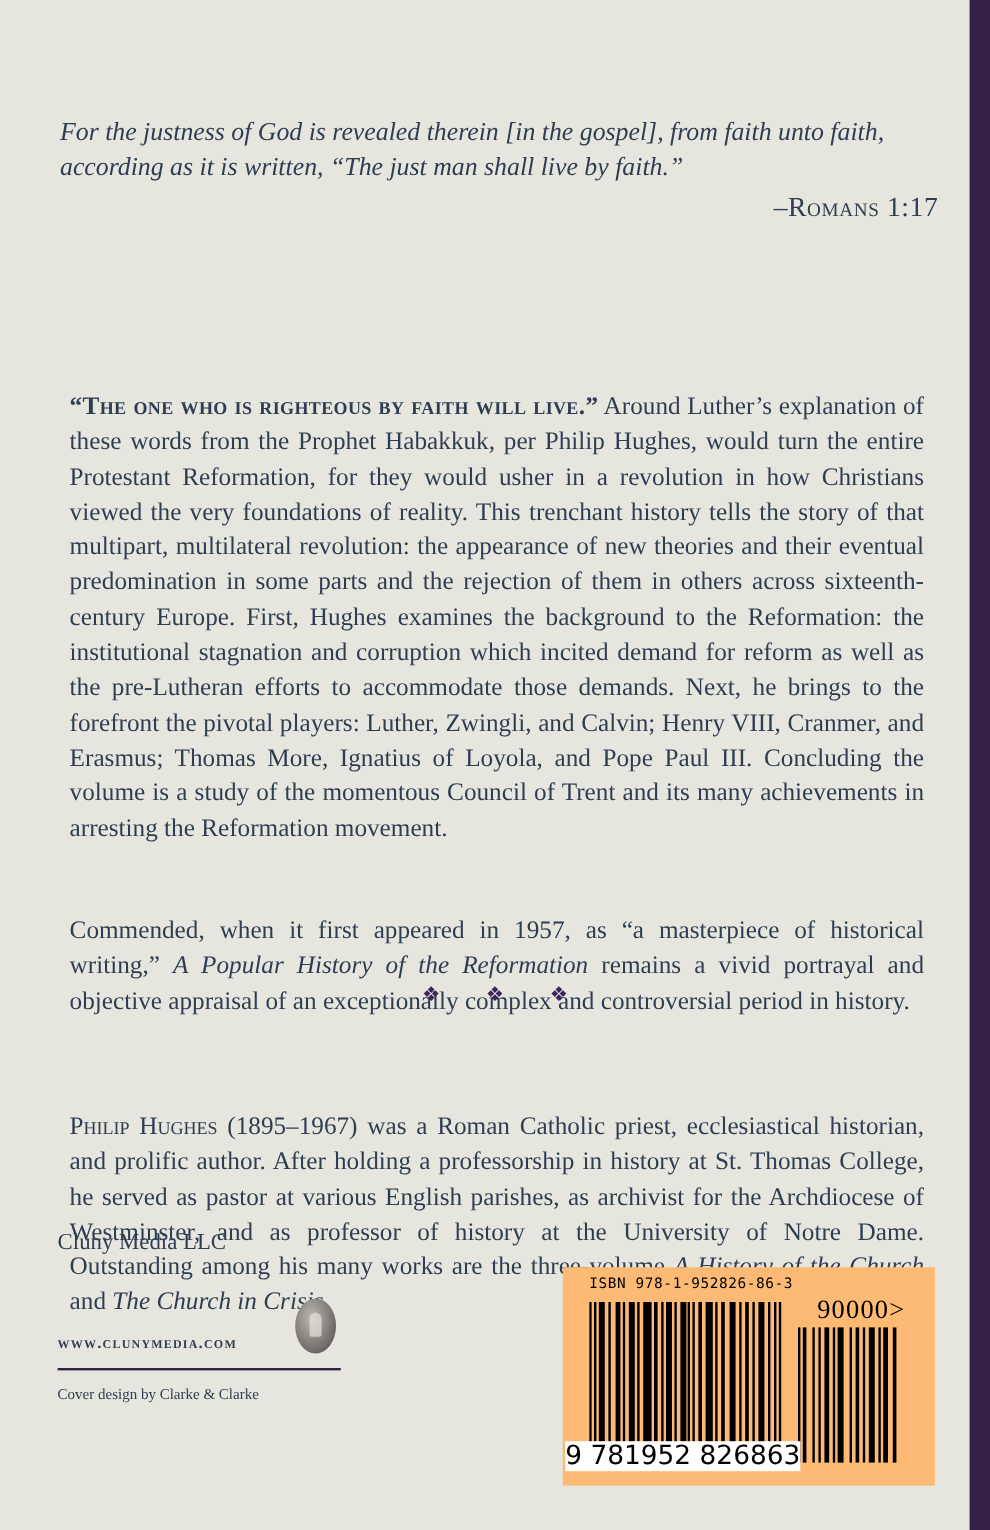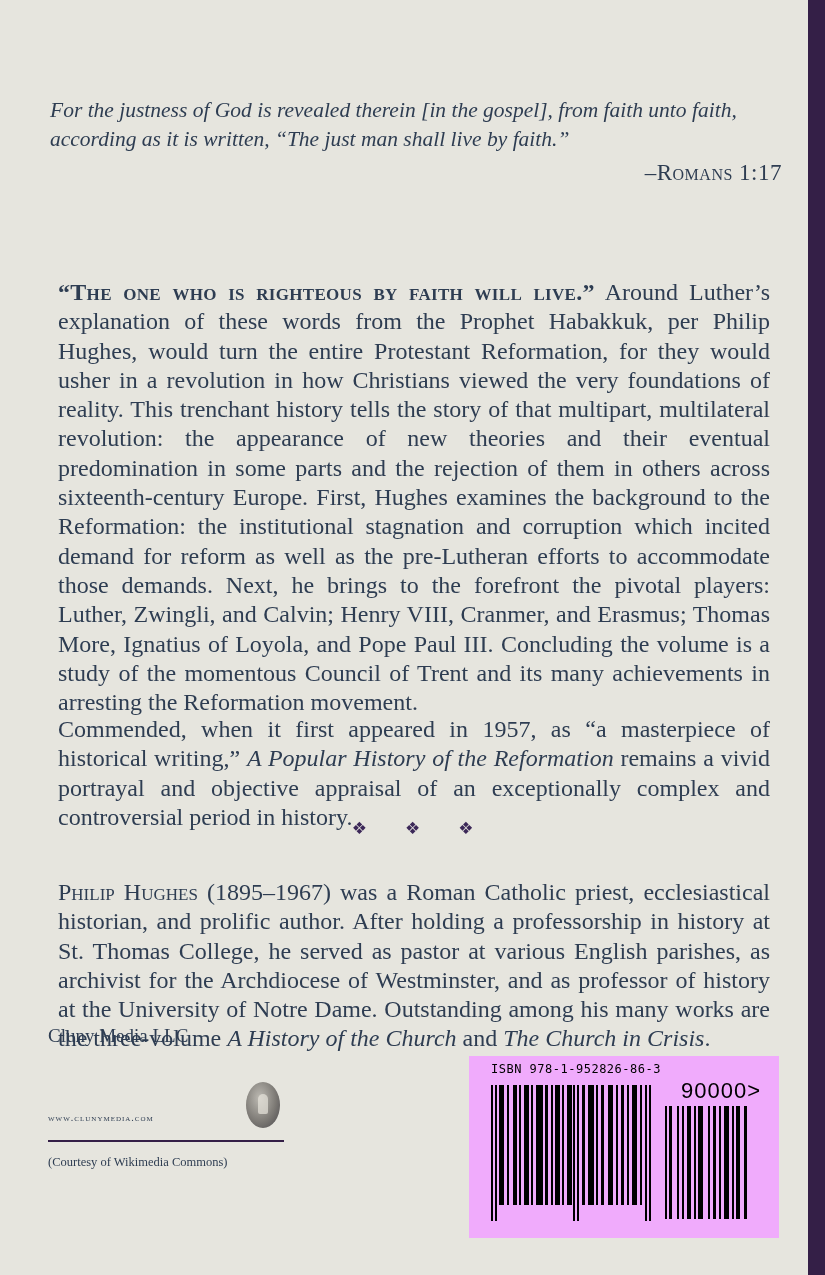--- a/index.html
+++ b/index.html
@@ -2,39 +2,39 @@
 <html><head>
 <meta charset="utf-8">
 <style>
   html, body { margin:0; padding:0; }
   body { width:825px; height:1275px; background:#e6e5de; position:relative; overflow:hidden;
          font-family:"Liberation Serif","DejaVu Serif",serif; color:#2e3d52; }
   .spine { position:absolute; left:808px; top:0; width:17px; height:1275px; background:#341f47; }
   .epigraph { position:absolute; left:50px; top:96px; width:732px; font-style:italic;
               font-size:21.5px; line-height:29px; }
   .citation { position:absolute; right:43px; top:160px; font-size:23px; font-variant:small-caps; letter-spacing:0.5px; }
-  .body { position:absolute; left:58px; width:712px; font-size:24px; line-height:29.3px; text-align:justify; }
+  .body { position:absolute; left:58px; width:712px; font-size:21px; line-height:29.3px; text-align:justify;margin-top:46px; }
   .p1 { top:278px; }
   .p2 { top:715px; }
   .p3 { top:878px; }
   .sc { font-variant:small-caps; font-weight:bold; letter-spacing:0.3px; }
   .sc2 { font-variant:small-caps; font-weight:normal; }
   .ornaments { position:absolute; top:818px; left:0; width:825px; text-align:center; color:#3c2858; font-size:17px; }
   .ornaments span { margin:0 19px; display:inline-block; }
   .publisher { position:absolute; left:48px; top:1025px; font-size:19px; }
-  .website { position:absolute; left:48px; top:1112px; font-size:10px; font-variant:small-caps; font-weight:normal; letter-spacing:1px; }
+  .website { position:absolute; left:48px; top:1112px; font-size:14px; font-variant:small-caps; font-weight:bold; letter-spacing:1px; }
   .logo { position:absolute; left:246px; top:1082px; width:34px; height:46px; border-radius:50%;
           background:radial-gradient(ellipse at 40% 35%, #bdbab3 0%, #7e7b76 55%, #48464a 100%); }
   .logo:after { content:""; position:absolute; left:12px; top:12px; width:10px; height:20px;
                 border-radius:5px 5px 2px 2px; background:#e7e4dc; opacity:0.7; }
   .rule { position:absolute; left:48px; top:1140px; width:236px; height:2px; background:#341f47; }
   .credits { position:absolute; left:48px; top:1152px; font-size:12.5px; line-height:21px; }
-  .barcode-box { position:absolute; left:469px; top:1056px; width:310px; height:182px; background:#f0abfc; }
+  .barcode-box { position:absolute; left:469px; top:1056px; width:310px; height:182px; background:#fdba74; }
   .isbn-text { position:absolute; left:22px; top:6px; font-family:"DejaVu Sans Mono",monospace; font-size:12px; letter-spacing:0.5px; color:#000; }
-  .price-text { position:absolute; left:212px; top:22px; font-family:Liberation Sans, sans-serif; font-size:22px; letter-spacing:1px; color:#000; }
+  .price-text { position:absolute; left:212px; top:22px; font-family:Liberation Serif, serif; font-size:22px; letter-spacing:1px; color:#000; }
   .digits { position:absolute; left:2px; top:145px; font-family:"DejaVu Sans",sans-serif; font-size:22px; color:#000; background:#fff; }
   .bars1 { position:absolute; left:22px; top:29px; height:136px; }
   .bars2 { position:absolute; left:196px; top:50px; height:113px; }
 </style>
 </head>
 <body>
 
 <div class="spine"></div>
 
 <div class="epigraph">For the justness of God is revealed therein [in the gospel], from faith unto faith, according as it is written, “The just man shall live by faith.”</div>
@@ -49,21 +49,21 @@
 </div>
 
 <div class="body p3"><span class="sc2">Philip Hughes</span><span> (1895–1967) was a Roman Catholic priest, ecclesiastical historian, and prolific author. After holding a professorship in history at St. Thomas College, he served as pastor at various English parishes, as archivist for the Archdiocese of Westminster, and as professor of history at the University of Notre Dame. Outstanding among his many works are the three-volume </span><i>A History of the Church</i><span> and </span><i>The Church in Crisis</i><span>.</span></div>
 
 <div class="publisher">Cluny Media LLC</div>
 <div class="website">www.clunymedia.com</div>
 <div class="logo"></div>
 <div class="rule"></div>
 
 <div class="credits">
-  <div>(Courtesy of Wikimedia Commons)</div>
+  <div>Cover design by Clarke &amp; Clarke</div>
 </div>
 
 <div class="barcode-box">
   <div class="isbn-text">ISBN 978-1-952826-86-3</div>
   <svg class="bars1" width="170" height="136" viewBox="0 0 170 136">
     <g fill="#000">
       <rect x="0" y="0" width="2" height="136"></rect>
         <rect x="4" y="0" width="2" height="136"></rect>
       <rect x="8" y="0" width="5" height="120"></rect>
         <rect x="16" y="0" width="2" height="120"></rect>
@@ -105,13 +105,14 @@
       <rect x="33" y="0" width="5" height="113"></rect>
         <rect x="43" y="0" width="2" height="113"></rect>
       <rect x="48" y="0" width="3" height="113"></rect>
         <rect x="54" y="0" width="2" height="113"></rect>
       <rect x="59" y="0" width="5" height="113"></rect>
         <rect x="67" y="0" width="2" height="113"></rect>
       <rect x="71" y="0" width="4" height="113"></rect>
         <rect x="79" y="0" width="3" height="113"></rect>
     </g>
   </svg>
+  <div class="digits">9 781952 826863</div>
 </div>
 
 </body></html>

